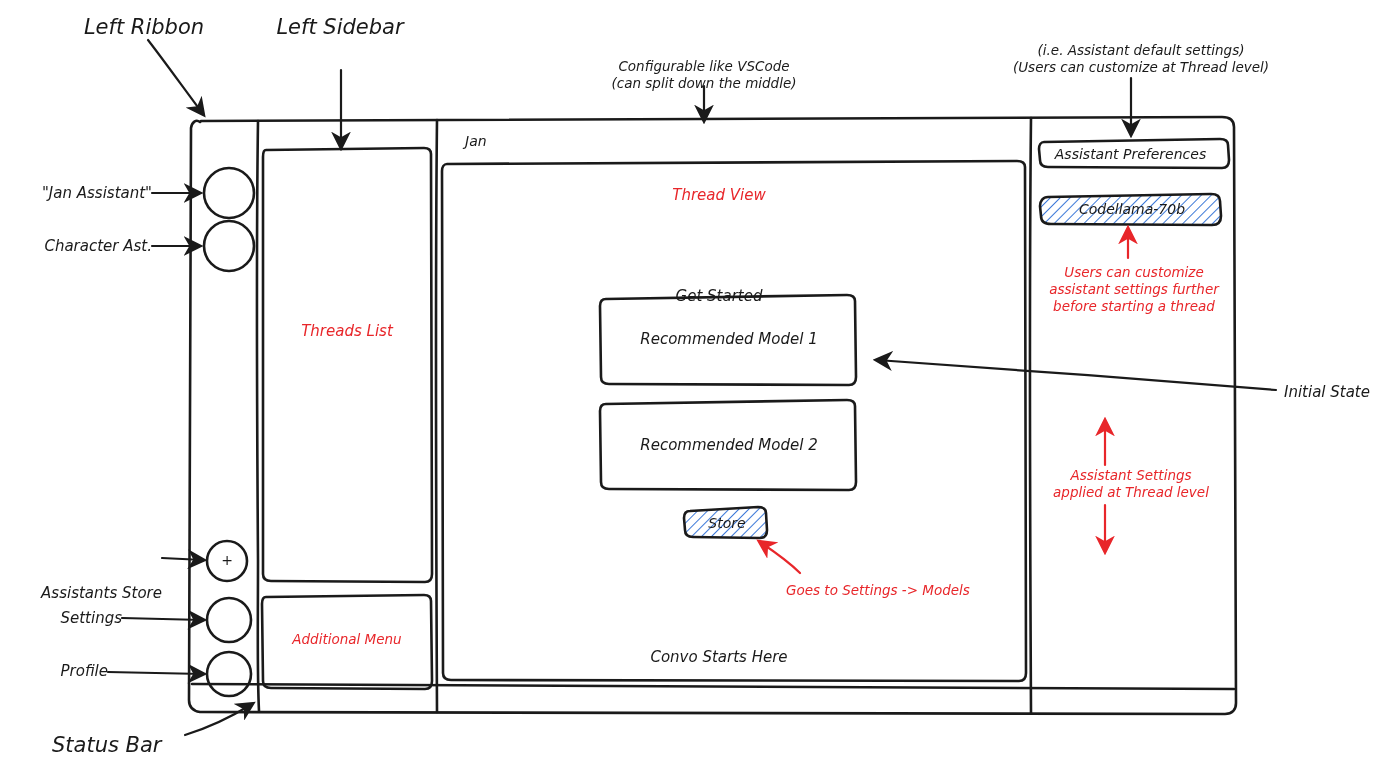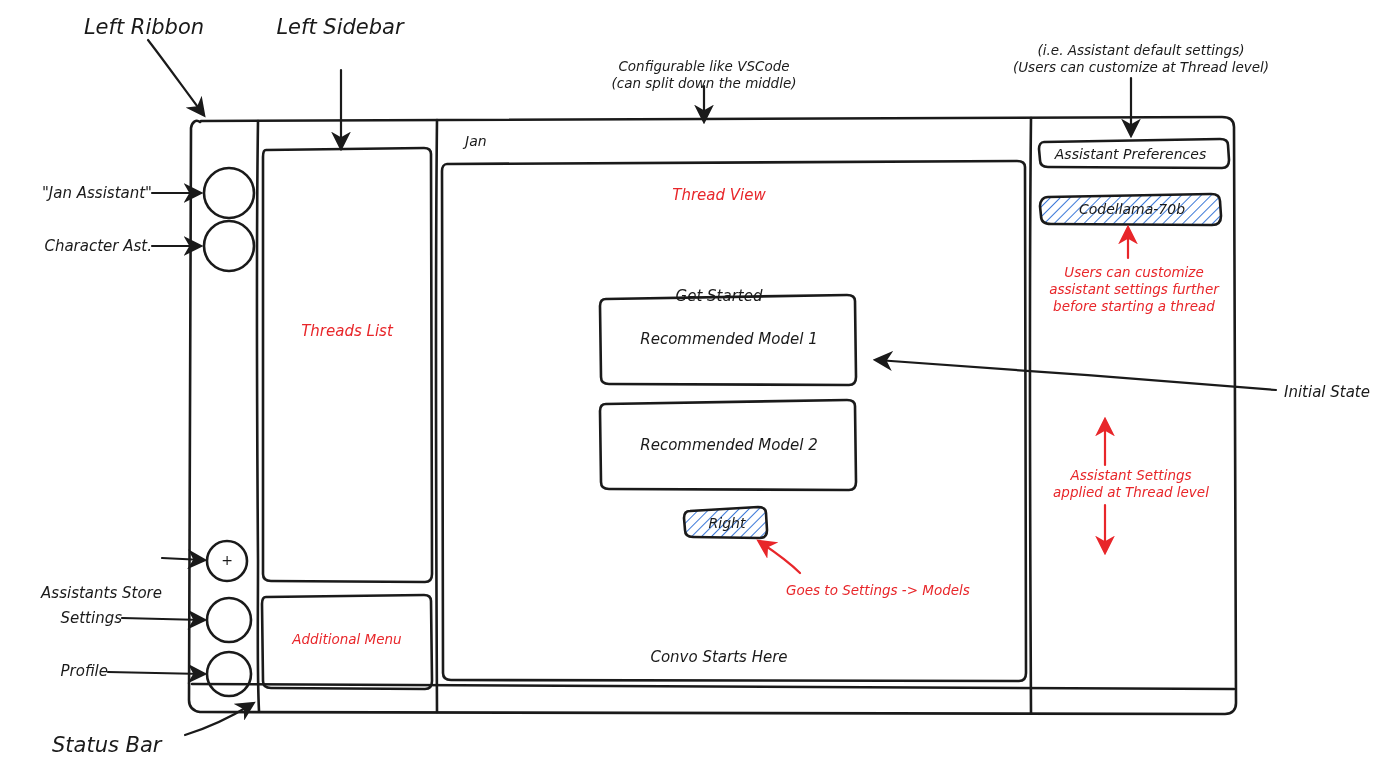--- a/index.html
+++ b/index.html
@@ -193,21 +193,21 @@
   <div class="lbl hand red t-sm ctr" style="left:248px; top:631px; width:198px;">Additional Menu</div>
 
   <div class="lbl hand red t-mid ctr" style="left:634px; top:186px; width:170px;">Thread View</div>
 
   <div class="lbl hand t-mid ctr" style="left:634px; top:255px; width:170px;margin-top:32px;">Get Started</div>
 
   <div class="lbl hand t-mid ctr" style="left:608px; top:330px; width:242px;">Recommended Model 1</div>
 
   <div class="lbl hand t-mid ctr" style="left:608px; top:436px; width:242px;">Recommended Model 2</div>
 
-  <div class="lbl hand t-ui ctr" style="left:690px; top:515px; width:74px;">Right</div>
+  <div class="lbl hand t-ui ctr" style="left:690px; top:515px; width:74px;">Store</div>
 
   <div class="lbl hand t-mid ctr" style="left:629px; top:648px; width:180px;">Convo Starts Here</div>
 
   <div class="lbl hand t-ui ctr" style="left:1042px; top:146px; width:177px;">Assistant Preferences</div>
 
   <div class="lbl hand t-ui ctr" style="left:1044px; top:201px; width:176px;">Codellama-70b</div>
 
   <div class="lbl hand t-ui ctr" style="left:212px; top:552px; width:30px;">+</div>
 
 </div>

